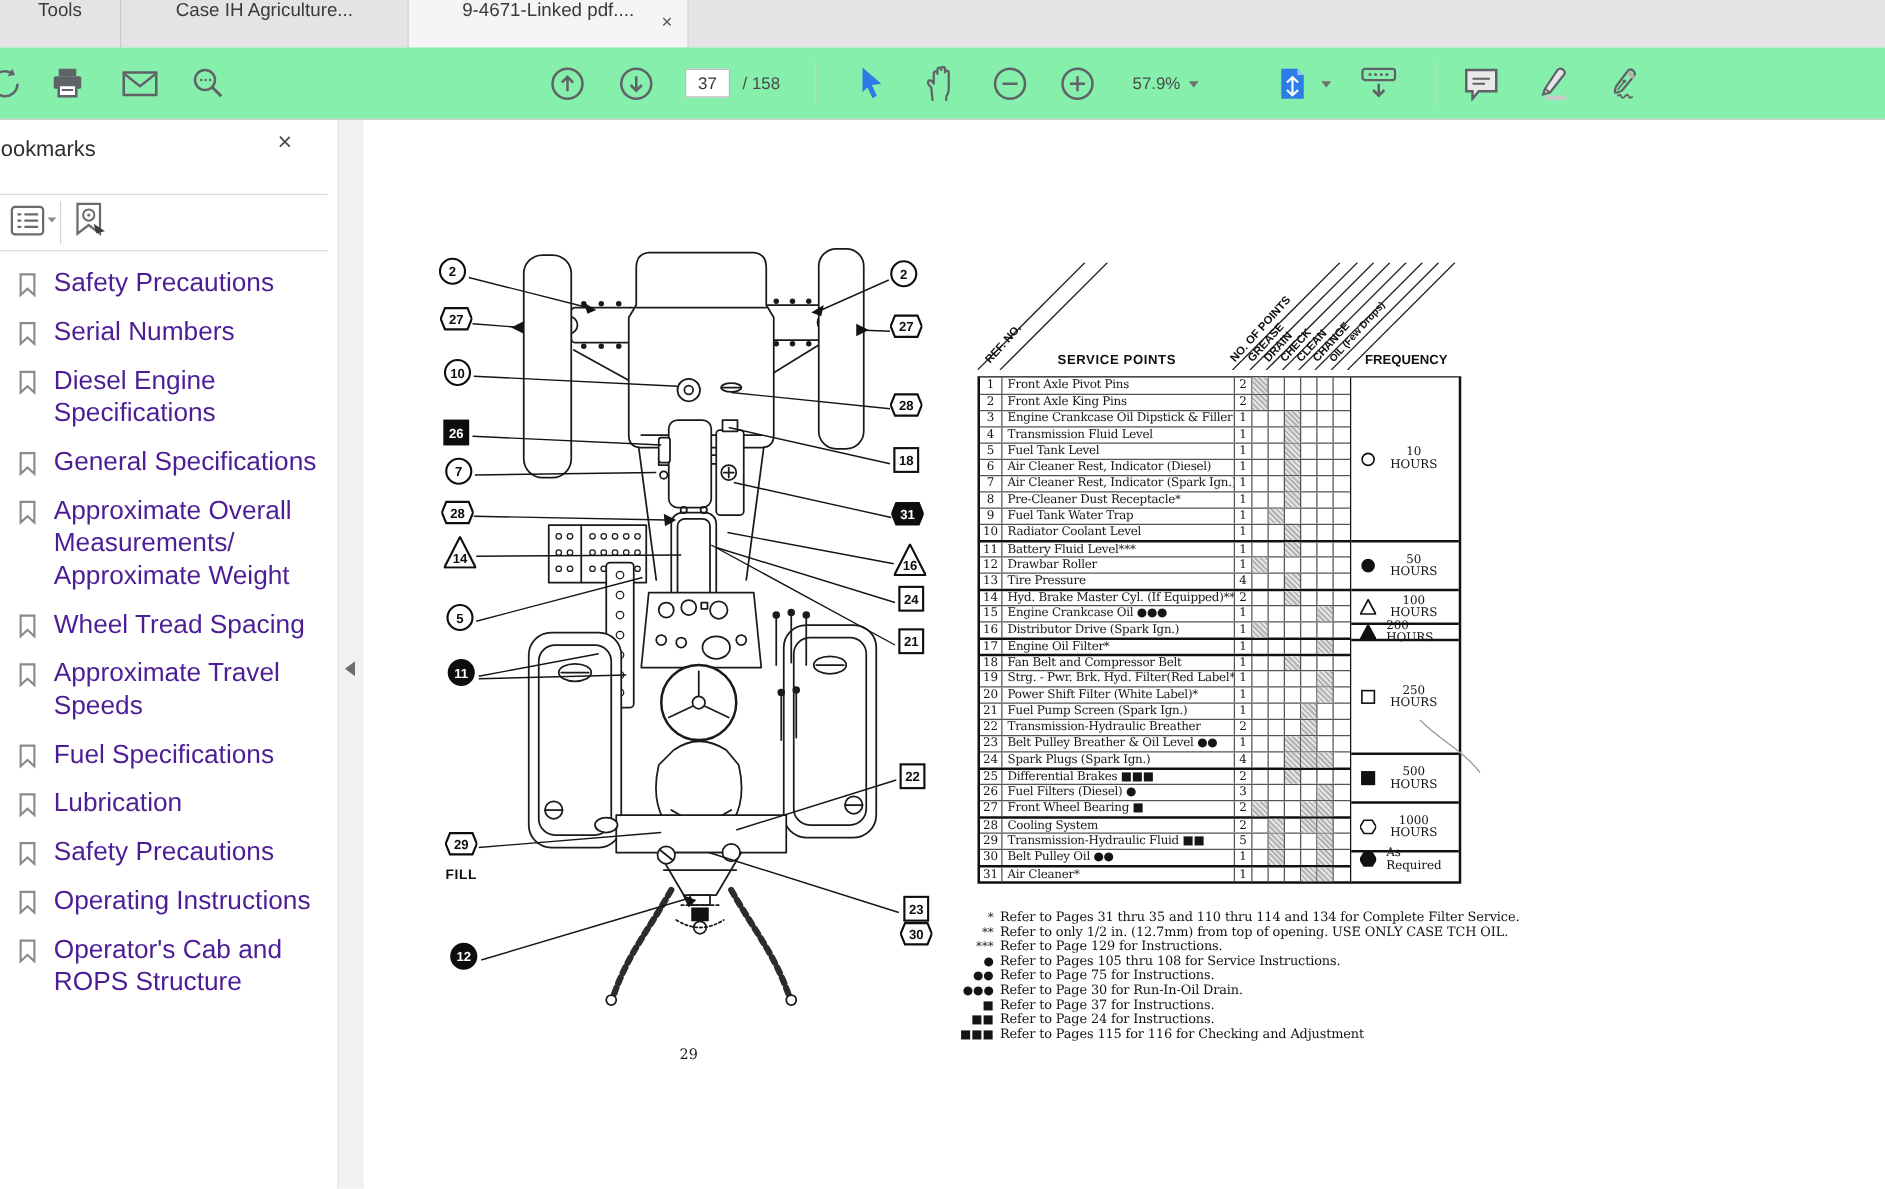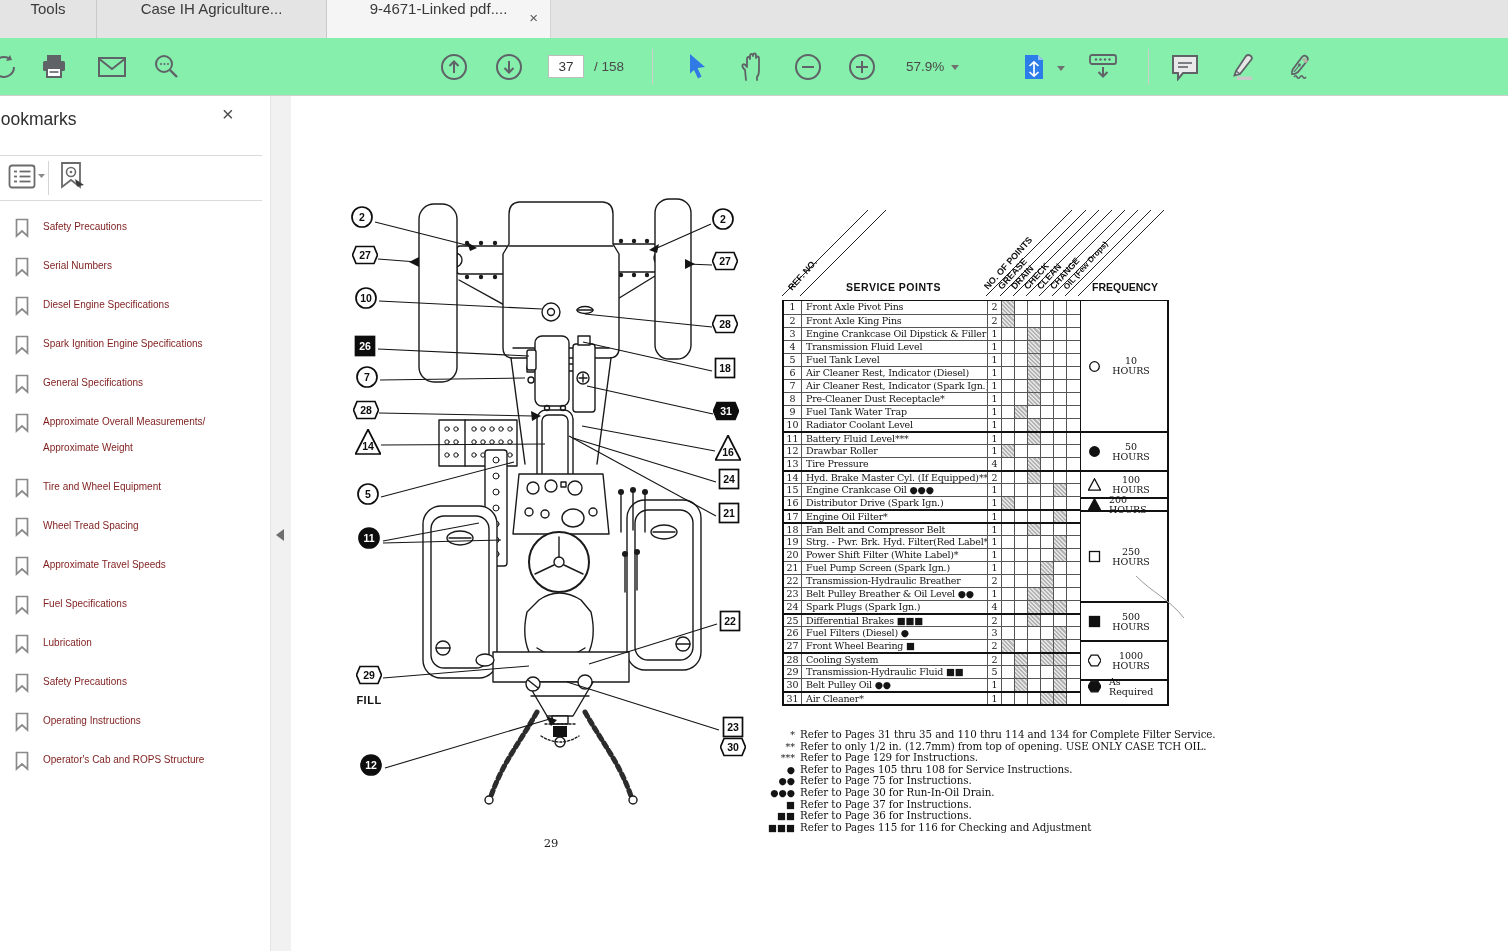--- a/index.html
+++ b/index.html
@@ -35,21 +35,21 @@
   .sidebar{position:absolute;left:0;top:96px;width:270px;height:855px;background:#fff;overflow:hidden}
   .sb-title{position:absolute;left:0;top:13px;font-size:17.5px;color:#2f2f2f;white-space:nowrap;text-indent:-11px}
   .sb-close{position:absolute;left:222px;top:7px;font-size:20px;color:#4c4c4c;cursor:pointer}
   .sb-div{position:absolute;left:0;width:262px;border-top:1px solid #dadada}
   .sb-tools{position:absolute;left:0;top:60px;width:262px;height:44px}
   .sb-vdiv{position:absolute;left:48px;top:5px;height:34px;width:1px;background:#d5d5d5}
   .sb-icon{position:absolute;cursor:pointer}
   .sb-list{position:absolute;left:0;top:112px;width:270px}
   .bm-item{display:flex;align-items:flex-start;padding:6px 8px 7px 14px;cursor:pointer}
   .bm-item svg{flex:0 0 auto;margin-top:4px;margin-right:13px}
-  .bm-label{font-size:10px;line-height:26px;color:#7f1d1d}
+  .bm-label{font-size:21px;line-height:26px;color:#4c1d95}
 
   .strip{position:absolute;left:270px;top:96px;width:21px;height:855px;background:#f1f1f1;border-left:1px solid #e4e4e4;box-sizing:border-box}
   .strip-arrow{position:absolute;left:5px;top:433px;width:0;height:0;cursor:pointer;
                border-top:6px solid transparent;border-bottom:6px solid transparent;border-right:8px solid #6e6e6e}
 
   
   .main{position:absolute;left:291px;top:96px;width:1217px;height:855px;background:#fff;overflow:hidden}
   .diagram{position:absolute;left:40px;top:100px;width:420px;height:620px}
   .callout{position:absolute;width:26px;height:26px;pointer-events:none}
   .fill-label{position:absolute;left:56px;top:598px;width:44px;text-align:center;
@@ -267,39 +267,27 @@
       <div class="bm-item">
         <svg width="16" height="20" viewBox="0 0 16 20">
           <path d="M2.5,1.5 h11 v16.5 l-5.5,-5 -5.5,5 z" fill="none" stroke="#8a8a8a" stroke-width="1.7"></path>
         </svg>
         <span class="bm-label">Diesel Engine Specifications</span>
       </div>
       <div class="bm-item">
         <svg width="16" height="20" viewBox="0 0 16 20">
           <path d="M2.5,1.5 h11 v16.5 l-5.5,-5 -5.5,5 z" fill="none" stroke="#8a8a8a" stroke-width="1.7"></path>
         </svg>
-        <span class="bm-label">Spark Ignition Engine Specifications</span>
+        <span class="bm-label">General Specifications</span>
       </div>
       <div class="bm-item">
         <svg width="16" height="20" viewBox="0 0 16 20">
           <path d="M2.5,1.5 h11 v16.5 l-5.5,-5 -5.5,5 z" fill="none" stroke="#8a8a8a" stroke-width="1.7"></path>
         </svg>
-        <span class="bm-label">General Specifications</span>
-      </div>
-      <div class="bm-item">
-        <svg width="16" height="20" viewBox="0 0 16 20">
-          <path d="M2.5,1.5 h11 v16.5 l-5.5,-5 -5.5,5 z" fill="none" stroke="#8a8a8a" stroke-width="1.7"></path>
-        </svg>
         <span class="bm-label">Approximate Overall Measurements/ Approximate Weight</span>
-      </div>
-      <div class="bm-item">
-        <svg width="16" height="20" viewBox="0 0 16 20">
-          <path d="M2.5,1.5 h11 v16.5 l-5.5,-5 -5.5,5 z" fill="none" stroke="#8a8a8a" stroke-width="1.7"></path>
-        </svg>
-        <span class="bm-label">Tire and Wheel Equipment</span>
       </div>
       <div class="bm-item">
         <svg width="16" height="20" viewBox="0 0 16 20">
           <path d="M2.5,1.5 h11 v16.5 l-5.5,-5 -5.5,5 z" fill="none" stroke="#8a8a8a" stroke-width="1.7"></path>
         </svg>
         <span class="bm-label">Wheel Tread Spacing</span>
       </div>
       <div class="bm-item">
         <svg width="16" height="20" viewBox="0 0 16 20">
           <path d="M2.5,1.5 h11 v16.5 l-5.5,-5 -5.5,5 z" fill="none" stroke="#8a8a8a" stroke-width="1.7"></path>
@@ -1095,20 +1083,20 @@
       <div class="fn">
         <span class="fn-m">●●●</span>
         <span class="fn-t">Refer to Page 30 for Run-In-Oil Drain.</span>
       </div>
       <div class="fn">
         <span class="fn-m">■</span>
         <span class="fn-t">Refer to Page 37 for Instructions.</span>
       </div>
       <div class="fn">
         <span class="fn-m">■■</span>
-        <span class="fn-t">Refer to Page 36 for Instructions.</span>
+        <span class="fn-t">Refer to Page 24 for Instructions.</span>
       </div>
       <div class="fn">
         <span class="fn-m">■■■</span>
         <span class="fn-t">Refer to Pages 115 for 116 for Checking and Adjustment</span>
       </div>
     </div>
 </div>
 
 </body></html>

